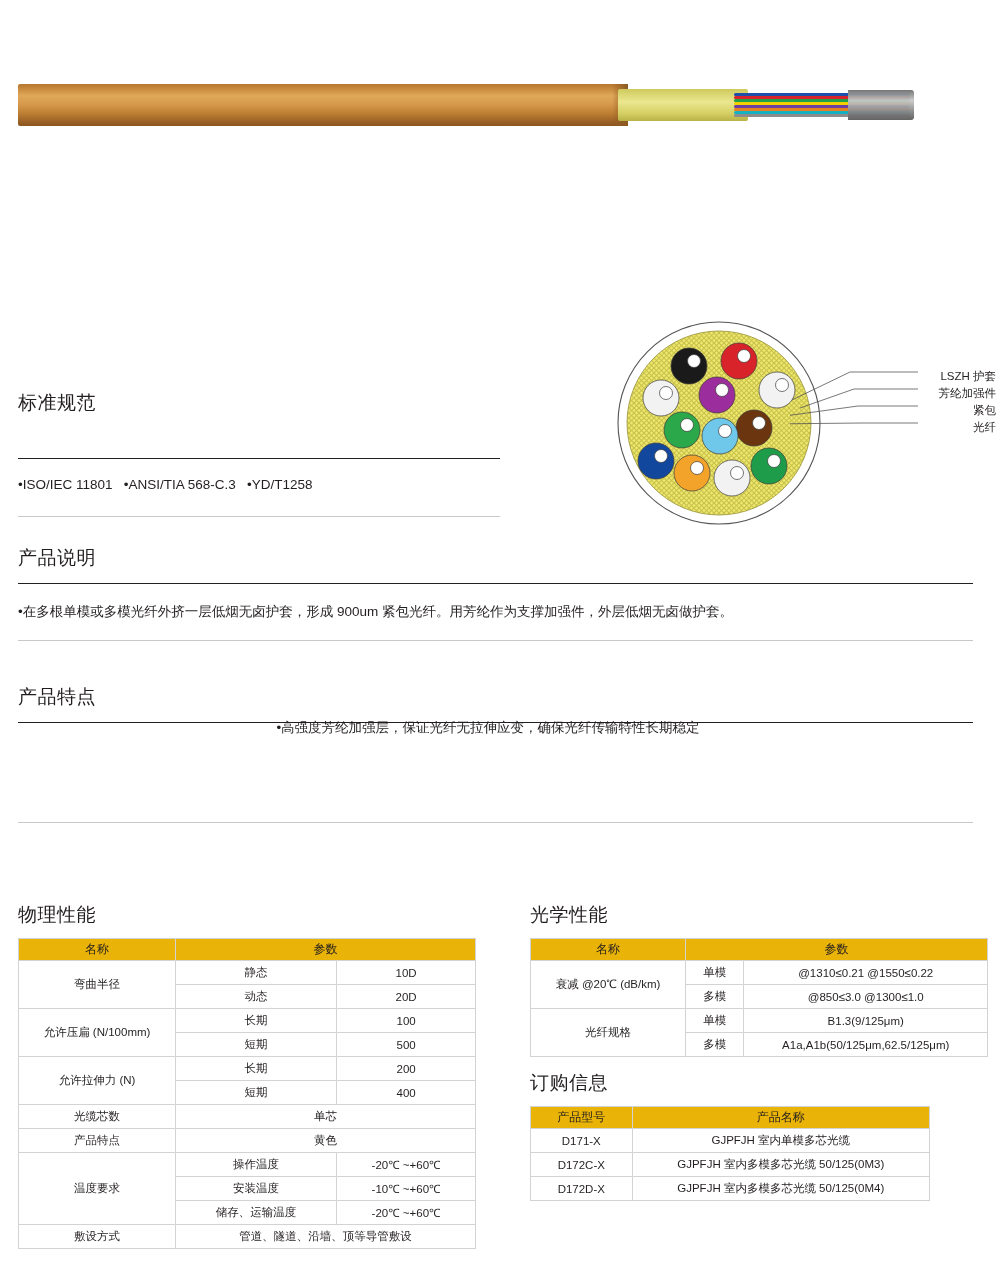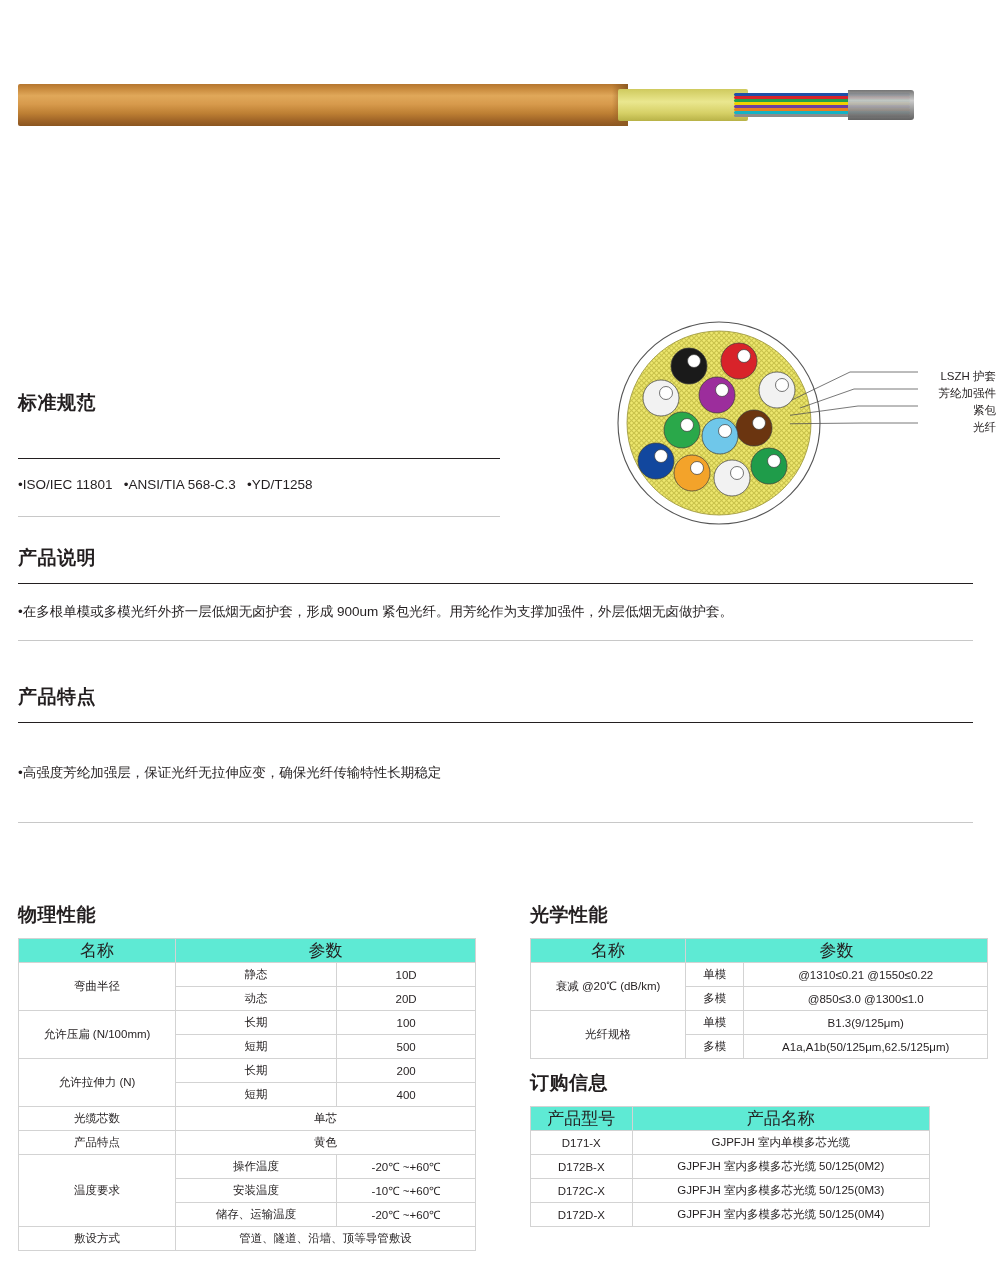--- a/index.html
+++ b/index.html
@@ -104,21 +104,21 @@
     left: 790px;
     top: 360px;
     width: 130px;
     height: 100px;
   }
 
   
   .sec-title {
     position: absolute;
     font-size: 19px;
-    font-weight: bold;
+    font-weight: normal;
     letter-spacing: .5px;
     color: #231f20;
   }
   .rule {
     position: absolute;
     height: 0;
     border-top: 1.6px solid #231f20;
   }
   .rule-thin {
     position: absolute;
@@ -142,23 +142,23 @@
     position: absolute;
   }
   th, td {
     border: 1px solid #d3d3d3;
     text-align: center;
     color: #231f20;
     font-weight: normal;
     padding: 0 2px;
   }
   thead th {
-    background: #5eead4;
+    background: #eab308;
     height: 21px;
-    font-size: 17px;
+    font-size: 12px;
     text-align: center;
   }
   tbody td {
     height: 23px;
   }
   .tbl-phys { left: 18px; top: 938px; width: 458px; }
   .tbl-opt  { left: 530px; top: 938px; width: 458px; }
   .tbl-order{ left: 530px; top: 1106px; width: 400px; }
 
   .tbl-phys .c1 { width: 150px; }
@@ -259,21 +259,21 @@
 
 <div class="sec-title" style="left:18px; top:545px;">产品说明</div>
 <div class="rule" style="left:18px; top:583px; width:955px;"></div>
 <div class="body-text" style="left:18px; top:600px; width:940px;">
   <span class="bullet">•</span><span>在多根单模或多模光纤外挤一层低烟无卤护套，形成 900um 紧包光纤。用芳纶作为支撑加强件，外层低烟无卤做护套。</span>
 </div>
 <div class="rule-thin" style="left:18px; top:640px; width:955px;"></div>
 
 <div class="sec-title" style="left:18px; top:684px;">产品特点</div>
 <div class="rule" style="left:18px; top:722px; width:955px;"></div>
-<div class="body-text" style="left:18px; top:761px; width:940px;">
+<div class="body-text" style="left:18px; top:716px; width:940px;text-align:center;">
   <div><span class="bullet">•</span><span>高强度芳纶加强层，保证光纤无拉伸应变，确保光纤传输特性长期稳定</span></div>
 </div>
 <div class="rule-thin" style="left:18px; top:822px; width:955px;"></div>
 
 <div class="sec-title" style="left:18px; top:902px;">物理性能</div>
 <table class="tbl-phys">
   <thead>
     <tr>
       <th class="c1">名称</th>
       <th class="c2" colspan="2">参数</th>
@@ -372,24 +372,20 @@
       <th class="c1">产品型号</th>
       <th class="c2">产品名称</th>
     </tr>
   </thead>
   <tbody>
     <tr>
       <td class="c1">D171-X</td>
       <td class="c2">GJPFJH 室内单模多芯光缆</td>
     </tr>
     <tr>
-      <td class="c1">D172B-X</td>
-      <td class="c2">GJPFJH 室内多模多芯光缆 50/125(0M2)</td>
-    </tr>
-    <tr>
       <td class="c1">D172C-X</td>
       <td class="c2">GJPFJH 室内多模多芯光缆 50/125(0M3)</td>
     </tr>
     <tr>
       <td class="c1">D172D-X</td>
       <td class="c2">GJPFJH 室内多模多芯光缆 50/125(0M4)</td>
     </tr>
   </tbody>
 </table>
 

